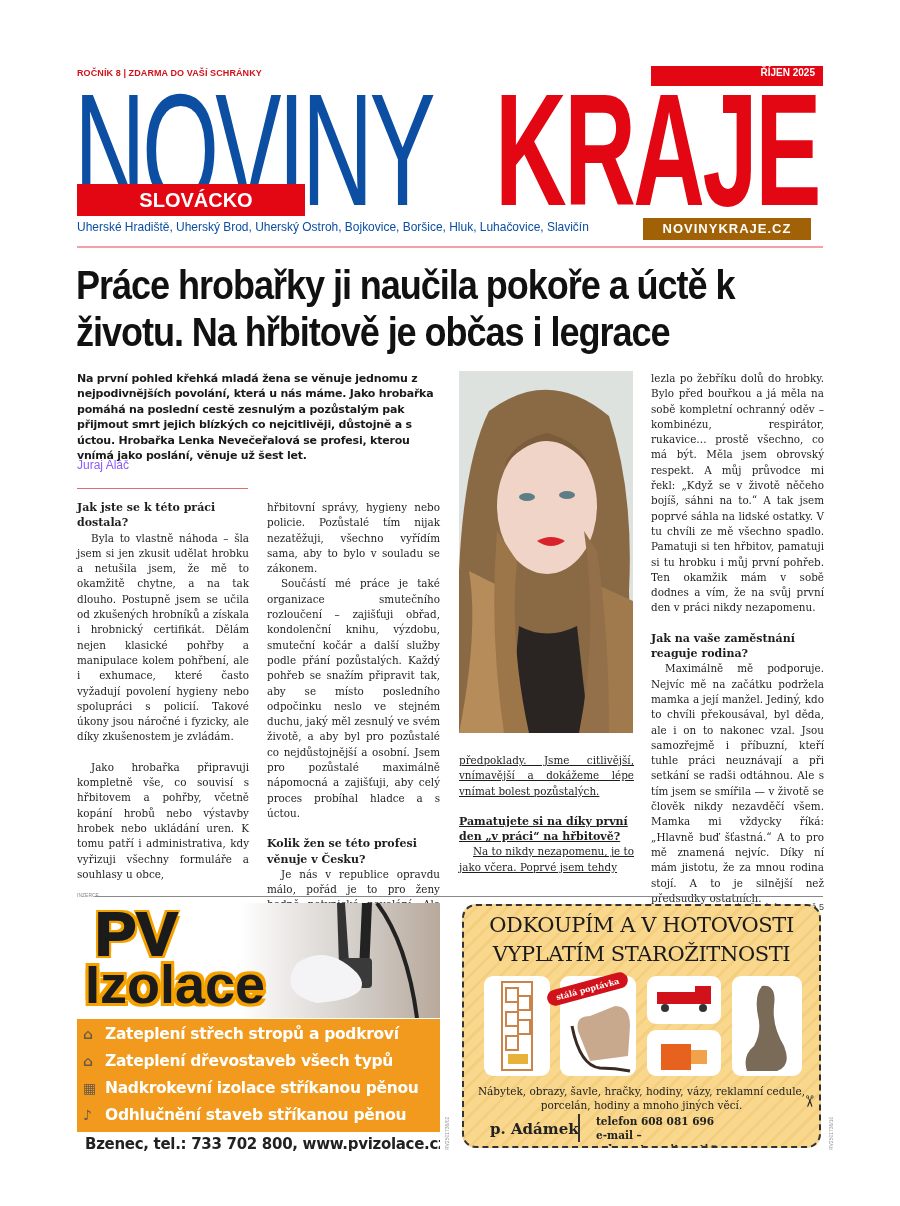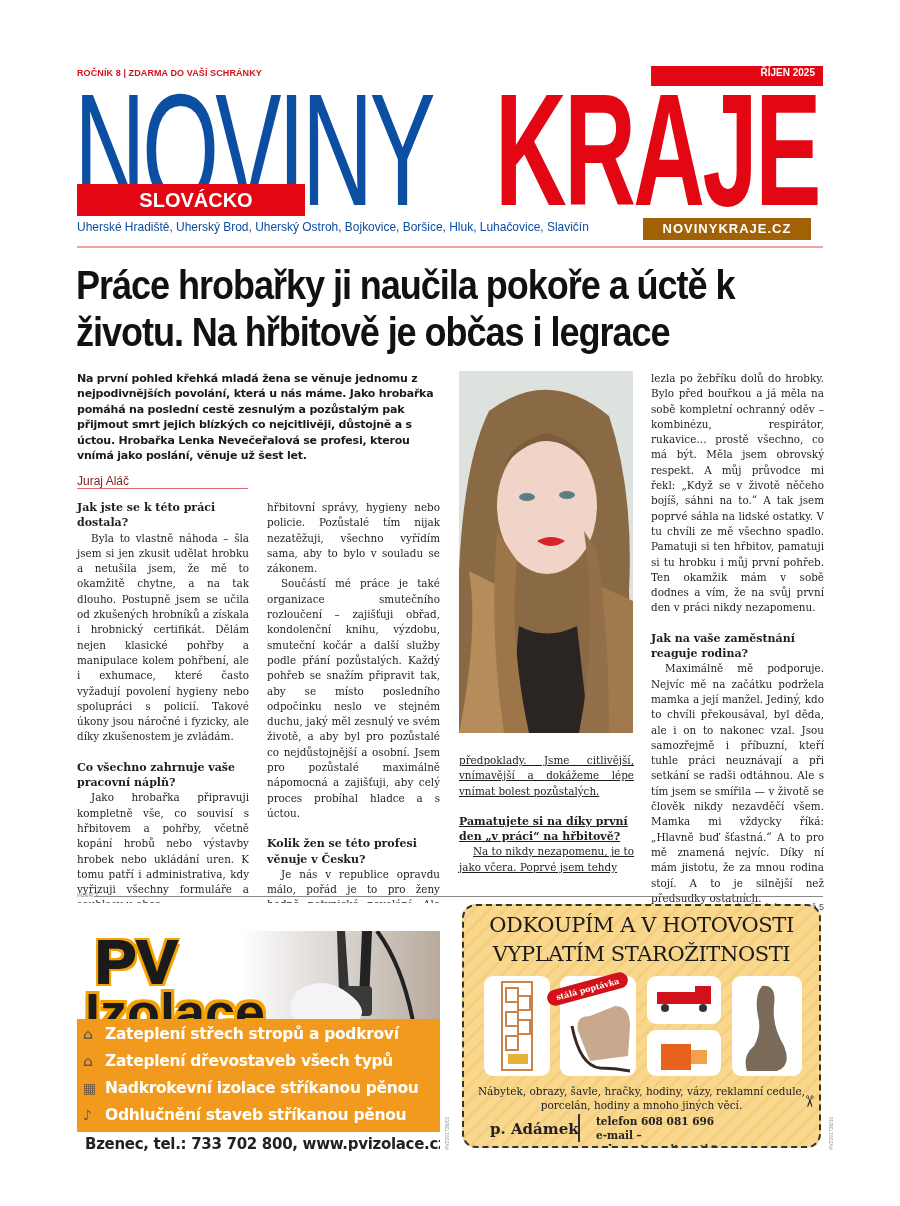--- a/index.html
+++ b/index.html
@@ -10,36 +10,36 @@
   .novi{font:bold 160px/140px "Liberation Sans",sans-serif;color:#0b4ea2;letter-spacing:-6px;transform:scaleX(0.62);transform-origin:left top;display:inline-block;font-weight:400;}
   .novi-wrap{position:absolute;left:74px;top:80px;width:420px;height:140px;overflow:visible;}
   .kraje-wrap{position:absolute;left:495px;top:80px;}
   .kraje{font:bold 160px/140px "Liberation Sans",sans-serif;color:#e30613;letter-spacing:-4px;transform:scaleX(0.62);transform-origin:left top;display:inline-block;}
   .region{left:77px;top:184px;width:228px;height:32px;background:#e30613;color:#fff;font:bold 20px/32px "Liberation Sans",sans-serif;text-align:center;padding-left:10px;box-sizing:border-box;}
   .towns{left:77px;top:219px;font:13px "Liberation Sans",sans-serif;color:#0b4ea2;transform:scaleX(0.92);transform-origin:left;white-space:nowrap;}
   .site{left:643px;top:218px;width:168px;height:22px;background:#a16207;color:#fff;font:bold 13px/22px "Liberation Sans",sans-serif;text-align:center;letter-spacing:1px;}
   .rule-red{left:77px;top:246px;width:746px;height:2px;background:#f2a2a6;}
   .headline{left:76px;top:262px;width:760px;font:bold 41px/47px "Liberation Sans",sans-serif;color:#111;letter-spacing:-1.2px;transform:scaleX(0.88);transform-origin:left top;width:870px;}
   .lead{left:77px;top:371px;width:370px;font:bold 11px/15.4px "DejaVu Sans",sans-serif;color:#1a1a1a;letter-spacing:-0.2px;}
-  .author{left:77px;top:474px;font:12px "Liberation Sans",sans-serif;color:#7f1d1d;}
+  .author{left:77px;top:458px;font:12px "Liberation Sans",sans-serif;color:#8b5cf6;}
   .author-rule{left:77px;top:488px;width:171px;height:1px;background:#e36a70;}
   .col{position:absolute;font:10.4px/15.3px "DejaVu Serif",serif;text-align:justify;hyphens:auto;color:#1e1e1e;}
   .col p{margin:0;text-indent:14px;}
   .col h3{margin:0;font:bold 11px/15.3px "DejaVu Serif",serif;text-indent:0;text-align:left;}
   .col .gap{height:15px;}
   .c1{left:77px;top:500px;width:172px;}
   .c2{left:267px;top:500px;width:173px;}
   .c3{left:459px;top:753px;width:175px;text-decoration:underline;}
   .c4{left:651px;top:371px;width:173px;}
   .photo{left:459px;top:371px;width:174px;height:362px;overflow:hidden;background:#dfe3e0;}
   .cont{position:absolute;left:651px;top:857px;width:173px;text-align:right;font:9px "Liberation Sans",sans-serif;color:#444;margin-top:45px;}
   .ad-rule{left:95px;top:896px;width:728px;height:1px;background:#888;}
   .inzerce{left:77px;top:892px;font:5px "Liberation Sans",sans-serif;color:#888;}
   .ad1{left:77px;top:903px;width:363px;height:248px;background:#fff;overflow:hidden;}
-  .ad1-top{position:absolute;left:0;top:0;width:363px;height:115px;background:linear-gradient(90deg,#fff 0%,#fff 45%,#e9e6e4 60%,#cfc9c3 80%,#b8a99b 100%);margin-top:28px;}
+  .ad1-top{position:absolute;left:0;top:0;width:363px;height:115px;background:linear-gradient(90deg,#fff 0%,#fff 45%,#e9e6e4 60%,#cfc9c3 80%,#b8a99b 100%);}
   .pv{position:absolute;left:18px;top:2px;font:bold 62px/58px "Liberation Sans",sans-serif;color:#1b1b1b;-webkit-text-stroke:2px #1b1b1b;text-shadow:0 0 0 #f5a200,3px 3px 0 #f5a200,-3px -3px 0 #f5a200,3px -3px 0 #f5a200,-3px 3px 0 #f5a200;}
   .izolace{position:absolute;left:8px;top:52px;font:bold 54px/58px "Liberation Sans",sans-serif;color:#1b1b1b;text-shadow:3px 3px 0 #f5a200,-3px -3px 0 #f5a200,3px -3px 0 #f5a200,-3px 3px 0 #f5a200,0 3px 0 #f5a200,0 -3px 0 #f5a200;}
   .ad1-list{position:absolute;left:0;top:116px;width:363px;height:113px;background:#f29a1d;}
   .ad1-item{height:24px;display:flex;align-items:center;padding-left:6px;margin-top:3px;color:#fff;font:bold 15.5px "DejaVu Sans",sans-serif;letter-spacing:-0.3px;white-space:nowrap;}
   .ad1-item .ico{width:16px;height:16px;margin-right:6px;color:#6a5a4a;font-size:14px;line-height:16px;}
   .ad1-contact{position:absolute;left:8px;top:232px;font:bold 15px "DejaVu Sans",sans-serif;color:#222;white-space:nowrap;letter-spacing:-0.3px;}
   .code{position:absolute;font:5px "Liberation Sans",sans-serif;color:#999;transform:rotate(-90deg);transform-origin:left top;white-space:nowrap;}
   .ad2{left:462px;top:904px;width:359px;height:244px;border:2px dashed #333;border-radius:14px;box-sizing:border-box;background:repeating-linear-gradient(135deg,#f9d78c 0 8px,#f5cf80 8px 11px);overflow:hidden;}
   .ad2-title{position:absolute;left:0;top:5px;width:100%;text-align:center;font:21px/29px "DejaVu Serif",serif;color:#1a1a1a;letter-spacing:-0.4px;}
   .tile{position:absolute;background:#fff;border-radius:9px;overflow:hidden;}
@@ -69,21 +69,20 @@
 
 <h1 class="abs headline" style="margin:0">Práce hrobařky ji naučila pokoře a úctě k životu. Na hřbitově je občas i legrace</h1>
 <div class="abs lead">Na první pohled křehká mladá žena se věnuje jednomu z nejpodivnějších povolání, která u nás máme. Jako hrobařka pomáhá na poslední cestě zesnulým a pozůstalým pak přijmout smrt jejich blízkých co nejcitlivěji, důstojně a s úctou. Hrobařka Lenka Nevečeřalová se profesi, kterou vnímá jako poslání, věnuje už šest let.</div>
 <div class="abs author">Juraj Aláč</div>
 <div class="abs author-rule"></div>
 
 <div class="col c1">
   <h3>Jak jste se k této práci dostala?</h3>
   <p>Byla to vlastně náhoda – šla jsem si jen zkusit udělat hrobku a netušila jsem, že mě to okamžitě chytne, a na tak dlouho. Postupně jsem se učila od zkušených hrobníků a získala i hrobnický certifikát. Dělám nejen klasické pohřby a manipulace kolem pohřbení, ale i exhumace, které často vyžadují povolení hygieny nebo spolupráci s policií. Takové úkony jsou náročné i fyzicky, ale díky zkušenostem je zvládám.</p>
   <div class="gap"></div>
-  <h3>Co všechno zahrnuje vaše pracovní náplň?</h3>
   <p>Jako hrobařka připravuji kompletně vše, co souvisí s hřbitovem a pohřby, včetně kopání hrobů nebo výstavby hrobek nebo ukládání uren. K tomu patří i administrativa, kdy vyřizuji všechny formuláře a souhlasy u obce,</p>
 </div>
 
 <div class="col c2">
   <p style="text-indent:0">hřbitovní správy, hygieny nebo policie. Pozůstalé tím nijak nezatěžuji, všechno vyřídím sama, aby to bylo v souladu se zákonem.</p>
   <p>Součástí mé práce je také organizace smutečního rozloučení – zajišťuji obřad, kondolenční knihu, výzdobu, smuteční kočár a další služby podle přání pozůstalých. Každý pohřeb se snažím připravit tak, aby se místo posledního odpočinku neslo ve stejném duchu, jaký měl zesnulý ve svém životě, a aby byl pro pozůstalé co nejdůstojnější a osobní. Jsem pro pozůstalé maximálně nápomocná a zajišťuji, aby celý proces probíhal hladce a s úctou.</p>
   <div class="gap"></div>
   <h3>Kolik žen se této profesi věnuje v Česku?</h3>
   <p>Je nás v republice opravdu málo, pořád je to pro ženy hodně netypické povolání. Ale myslím si, že máme k této práci často lepší</p>
 </div>

